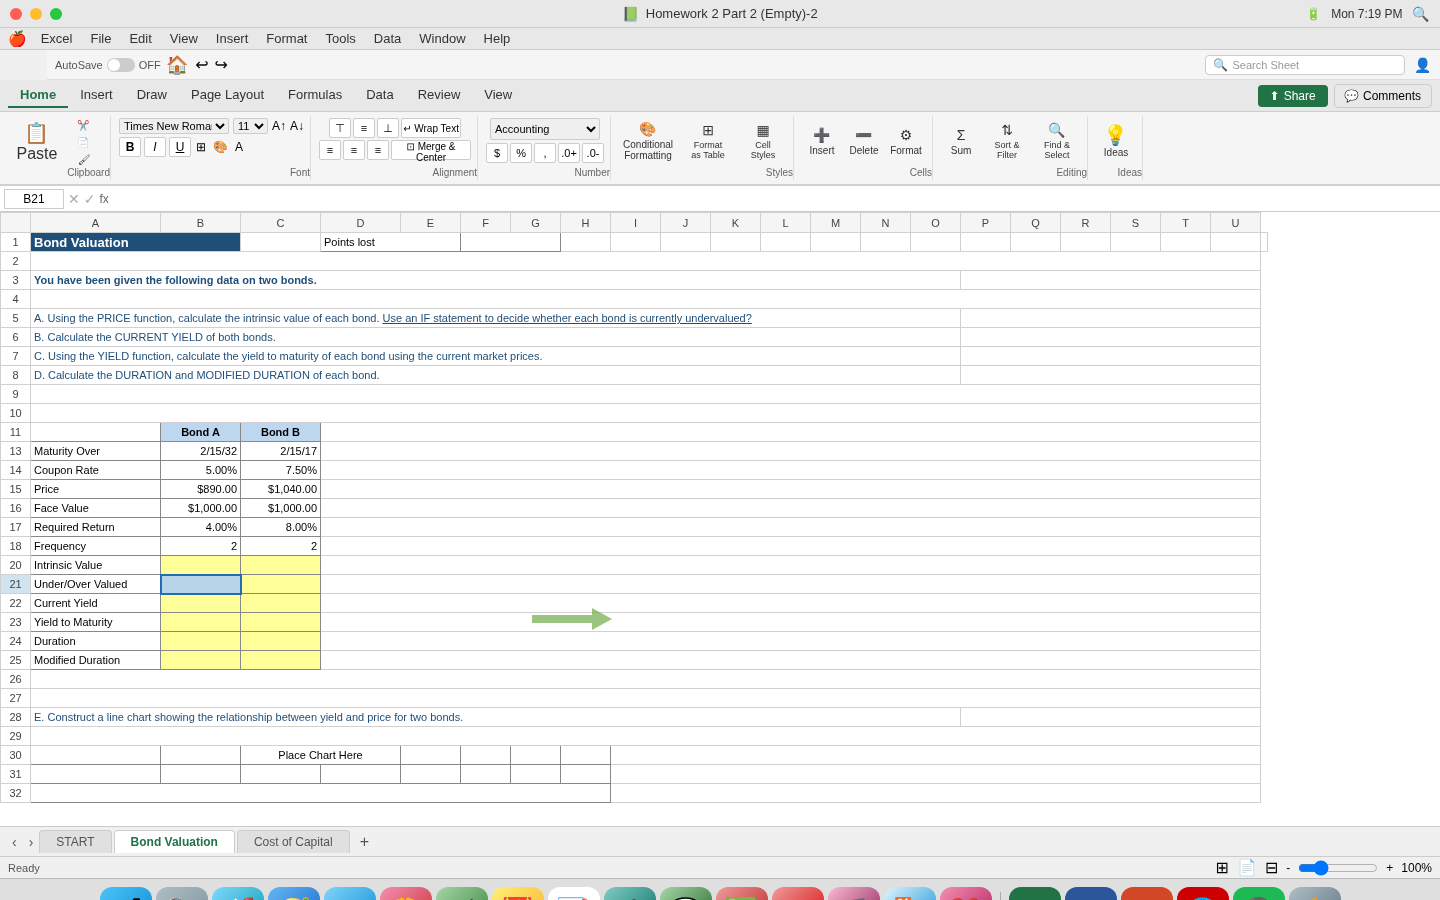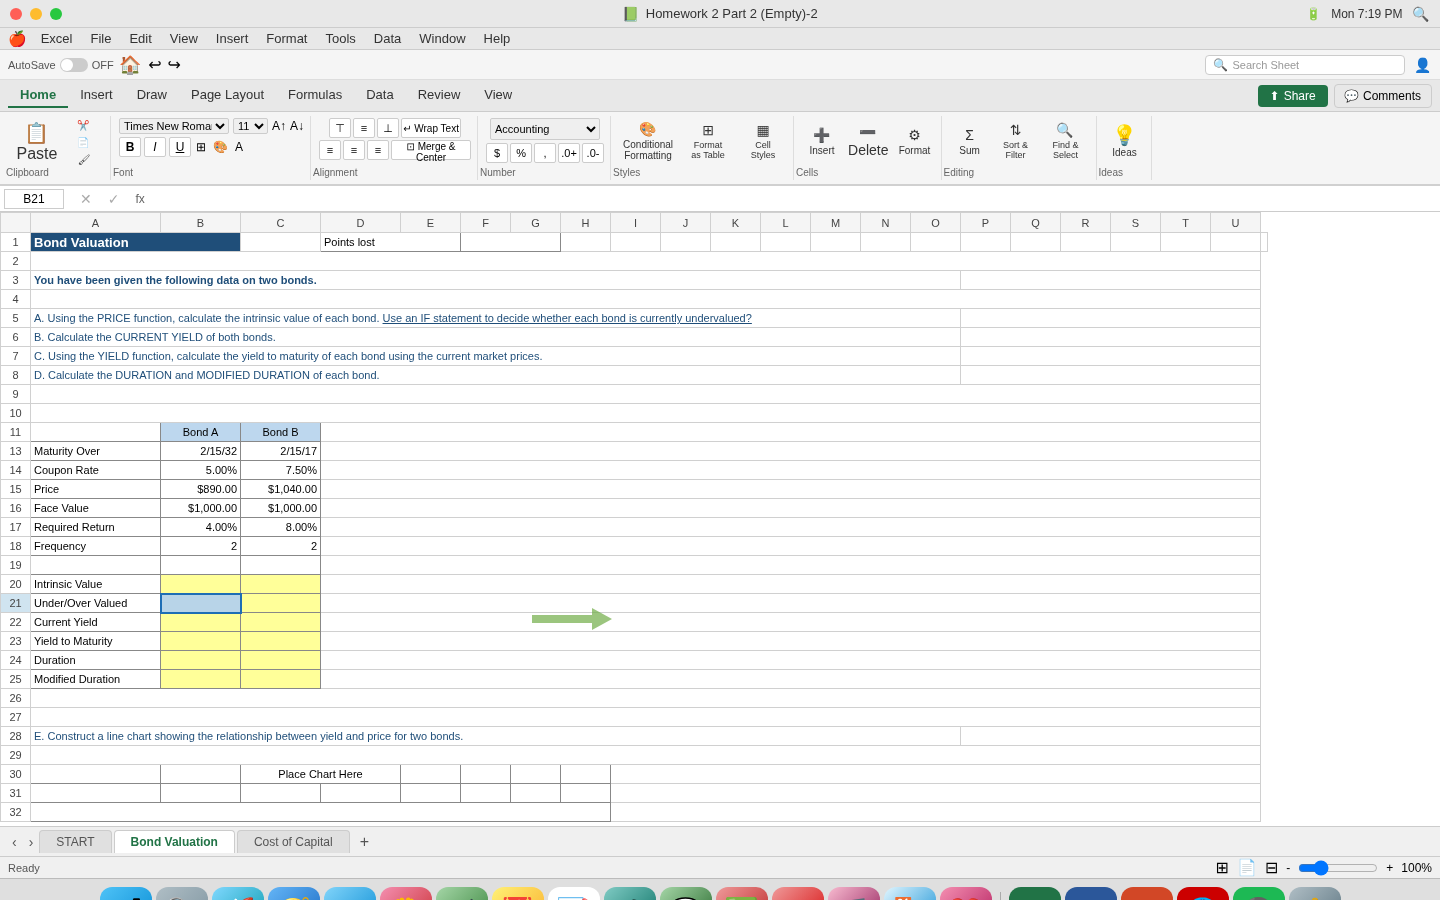--- a/index.html
+++ b/index.html
@@ -42,20 +42,21 @@
 
     
     .quick-bar {
       background: #f5f5f5;
       height: 30px;
       display: flex;
       align-items: center;
       padding: 0 8px;
       gap: 6px;
       border-bottom: 1px solid #ddd;
+      margin-left: 47px;
     }
 
     
     .ribbon {
       background: #f5f5f5;
       border-bottom: 2px solid #d0d0d0;
     }
     .ribbon-tabs {
       display: flex;
       align-items: center;
@@ -91,21 +92,21 @@
       border-right: 1px solid #ddd;
       min-width: fit-content;
       position: relative;
     }
     .ribbon-group-label {
       font-size: 10px;
       color: #666;
       position: absolute;
       bottom: 2px;
       width: 100%;
-      text-align: left;
+      text-align: right;
     }
     .ribbon-group-content {
       display: flex;
       align-items: center;
       gap: 2px;
       flex: 1;
       padding-bottom: 14px;
     }
     .ribbon-btn {
       display: flex;
@@ -124,21 +125,21 @@
     .ribbon-icon-sm { font-size: 14px; }
 
     
     .formula-bar {
       display: flex;
       align-items: center;
       height: 26px;
       background: #fff;
       border-bottom: 1px solid #ccc;
       padding: 0 4px;
-      gap: 16px;
+      gap: 4px;
     }
     .cell-ref {
       width: 60px;
       border: 1px solid #ccc;
       padding: 2px 4px;
       font-size: 12px;
       text-align: center;
     }
     .formula-input {
       flex: 1;
@@ -184,21 +185,21 @@
       font-weight: 500;
       color: #444;
       width: 30px;
       min-width: 30px;
     }
     table.grid td {
       height: 19px;
       padding: 0 3px;
       background: #fff;
     }
-    .header-blue { background: #bdd7ee !important; font-weight: normal; text-align: center; }
+    .header-blue { background: #bdd7ee !important; font-weight: bold; text-align: center; }
 
     
     .sheet-tabs {
       display: flex;
       align-items: center;
       height: 30px;
       background: #f0f0f0;
       border-top: 1px solid #ccc;
       padding: 0 6px;
       gap: 0;
@@ -440,21 +441,21 @@
     </div>
 
     <div class="ribbon-group">
       <div class="ribbon-group-content">
         <div class="ribbon-btn">
           <span class="ribbon-icon-sm">➕</span>
           <span style="font-size:10px;">Insert</span>
         </div>
         <div class="ribbon-btn">
           <span class="ribbon-icon-sm">➖</span>
-          <span style="font-size:14px;">Delete</span>
+          <span style="font-size:10px;">Delete</span>
         </div>
         <div class="ribbon-btn">
           <span class="ribbon-icon-sm">⚙</span>
           <span style="font-size:10px;">Format</span>
         </div>
       </div>
       <span class="ribbon-group-label">Cells</span>
     </div>
 
     <div class="ribbon-group">
@@ -649,27 +650,20 @@
         </tr>
 
         <tr>
           <td class="row-header">18</td>
           <td style="border:1px solid #888;">Frequency</td>
           <td style="border:1px solid #888;text-align:right;">2</td>
           <td style="border:1px solid #888;text-align:right;">2</td>
           <td colspan="18"></td>
         </tr>
 
-        <tr>
-          <td class="row-header">19</td>
-          <td style="border:1px solid #888;"></td>
-          <td style="border:1px solid #888;"></td>
-          <td style="border:1px solid #888;"></td>
-          <td colspan="18"></td>
-        </tr>
 
         <tr>
           <td class="row-header">20</td>
           <td style="border:1px solid #888;">Intrinsic Value</td>
           <td style="border:1px solid #888;background:#ffff99;"></td>
           <td style="border:1px solid #888;background:#ffff99;"></td>
           <td colspan="18"></td>
         </tr>
 
         <tr>

